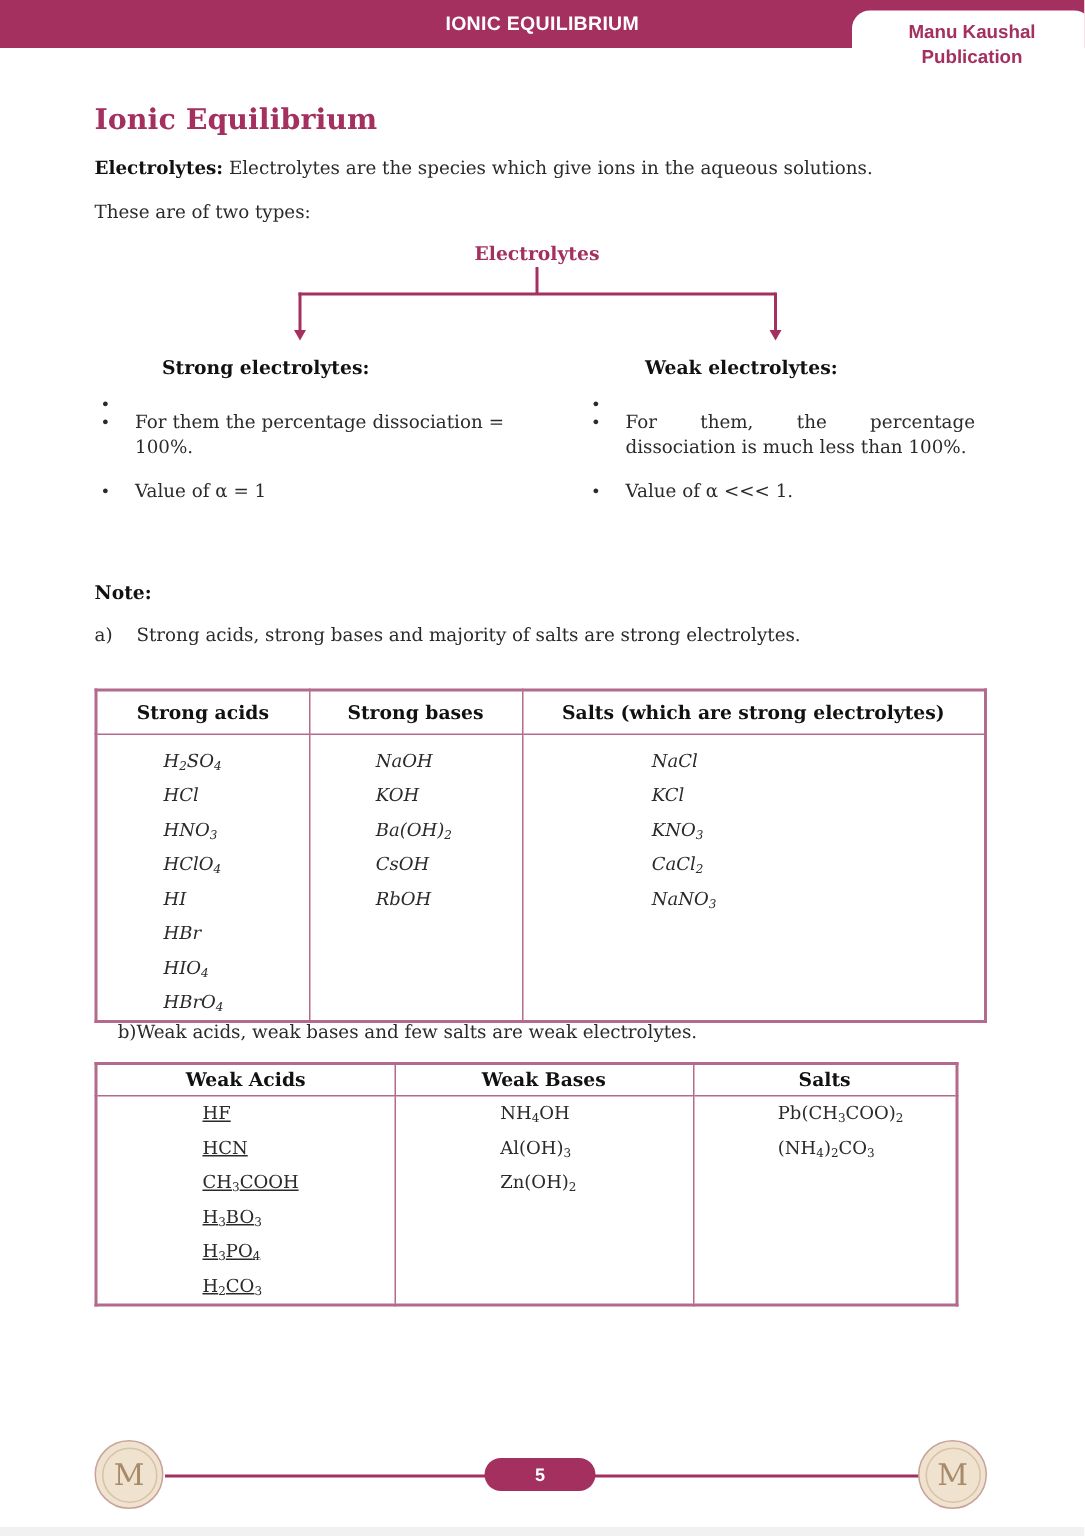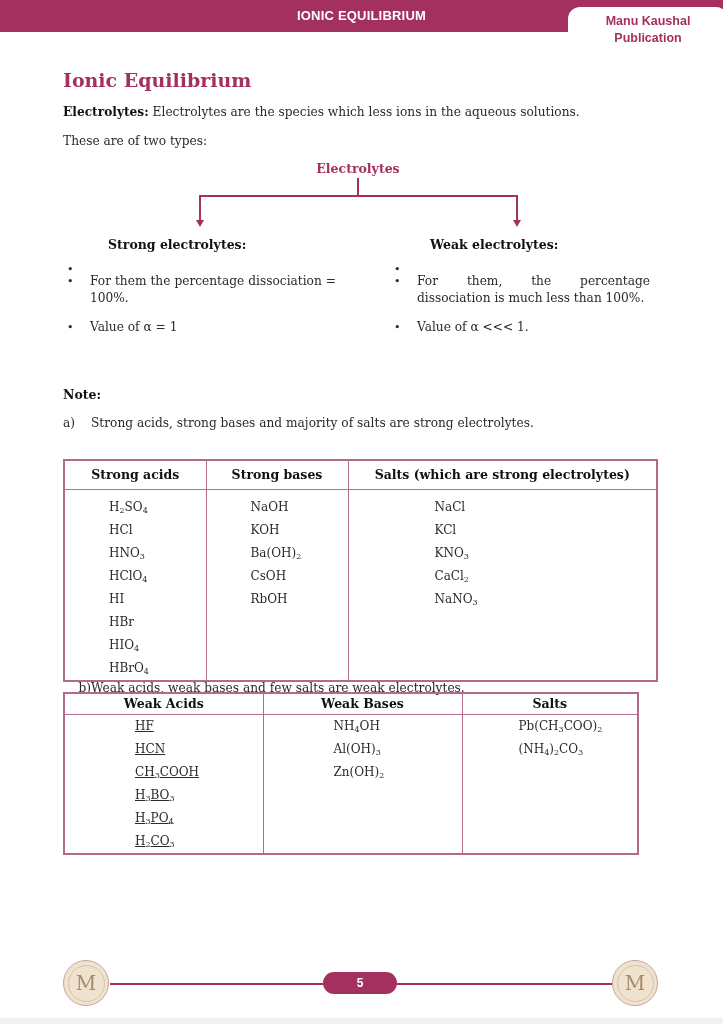--- a/index.html
+++ b/index.html
@@ -54,21 +54,21 @@
 
 <div class="header-bar"></div>
 <div class="header-title">IONIC EQUILIBRIUM</div>
 <div class="publisher-tab">
   <span>Manu Kaushal</span>
   <span>Publication</span>
 </div>
 
 <div class="page-title">Ionic Equilibrium</div>
 <div class="para" style="top:104px;">
-  <b>Electrolytes:</b><span> Electrolytes are the species which less ions in the aqueous solutions.</span>
+  <b>Electrolytes:</b><span> Electrolytes are the species which give ions in the aqueous solutions.</span>
 </div>
 <div class="para" style="top:133px;">These are of two types:</div>
 
 <div class="tree-root">Electrolytes</div>
 <div class="tree-line" style="left:357px; top:178px; width:1.5px; height:18px;"></div>
 <div class="tree-line" style="left:199px; top:195px; width:318px; height:1.5px;"></div>
 <div class="tree-line" style="left:199px; top:195px; width:1.5px; height:25px;"></div>
 <div class="tree-line" style="left:516px; top:195px; width:1.5px; height:25px;"></div>
 <div class="arrowhead" style="left:196px; top:220px;"></div>
 <div class="arrowhead" style="left:513px; top:220px;"></div>
@@ -95,21 +95,21 @@
 
 <table class="data" style="left:63px; top:459px; width:595px;">
   <thead>
     <tr style="height:29px;">
       <th style="width:142px;">Strong acids</th>
       <th style="width:142px;">Strong bases</th>
       <th>Salts (which are strong electrolytes)</th>
     </tr>
   </thead>
   <tbody>
-    <tr style="height:144px;">
+    <tr style="height:144px;font-style:italic;">
       <td style="padding:6px 0 0 44px;">
         <div class="cell-list">
           <div>H<sub>2</sub>SO<sub>4</sub></div>
           <div>HCl</div>
           <div>HNO<sub>3</sub></div>
           <div>HClO<sub>4</sub></div>
           <div>HI</div>
           <div>HBr</div>
           <div>HIO<sub>4</sub></div>
           <div>HBrO<sub>4</sub></div>
@@ -134,21 +134,21 @@
         </div>
       </td>
     </tr>
   </tbody>
 </table>
 
 <div class="para" style="top:680px;text-align:right;">
   <span class="list-marker">b)</span><span>Weak acids, weak bases and few salts are weak electrolytes.</span>
 </div>
 
-<table class="data" style="left:63px; top:692px; width:576px;padding-left:13px;">
+<table class="data" style="left:63px; top:708px; width:576px;padding-left:13px;">
   <thead>
     <tr style="height:21px;">
       <th style="width:199px;">Weak Acids</th>
       <th style="width:199px;">Weak Bases</th>
       <th>Salts</th>
     </tr>
   </thead>
   <tbody>
     <tr style="height:135px;">
       <td style="padding:0 0 0 70px;text-decoration:underline;">

